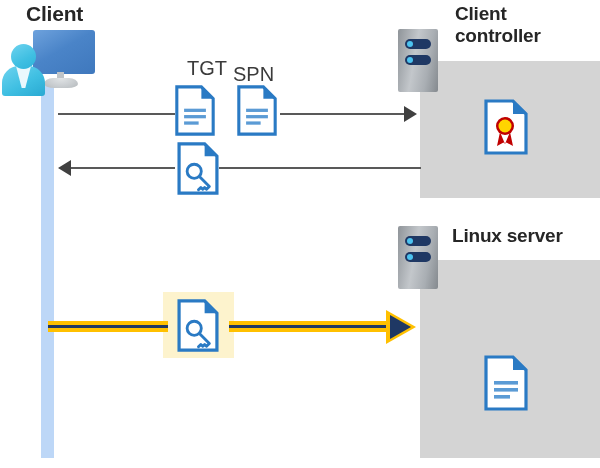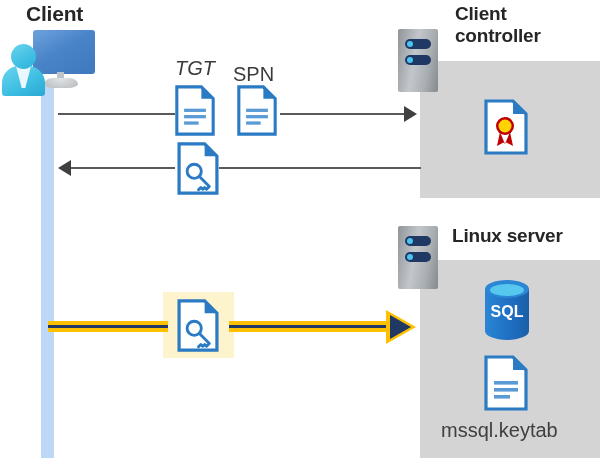--- a/index.html
+++ b/index.html
@@ -19,21 +19,21 @@
     color:#262626;
     line-height:1.15;
     letter-spacing:-0.2px;
   }
   #client-title{left:26px;top:2px;font-size:21px;}
   #dc-title{left:455px;top:3px;font-size:19px;width:140px;}
   #linux-title{left:452px;top:225px;font-size:19px;width:150px;}
   .doc-label{
     color:#3b3b3b;font-size:20px;font-weight:400;
   }
-  #tgt-label{left:175px;top:57px;font-style:italic;}
+  #tgt-label{left:187px;top:57px;}
   #spn-label{left:233px;top:63px;}
   #keytab-label{left:441px;top:419px;color:#404040;font-size:20px;}
 
   
   #client-lifeline{
     left:41px;top:86px;width:13px;height:372px;
     background:#bdd7f7;
   }
 
   
@@ -140,47 +140,31 @@
     <div class="led l1">
         <i></i>
       </div>
     <div class="led l2">
         <i></i>
       </div>
   </div>
 
   <div class="abs title-bold" id="linux-title">Linux server</div>
 
-  <div class="doc" style="left:482px;top:279px;">
-    <svg width="50" height="62" viewBox="0 0 50 62">
-      <defs>
-        <linearGradient id="sqlg" x1="0" y1="0" x2="1" y2="0">
-          <stop offset="0%" stop-color="#2b86d4"></stop>
-          <stop offset="55%" stop-color="#1f6fc4"></stop>
-          <stop offset="100%" stop-color="#1a5fa8"></stop>
-        </linearGradient>
-      </defs>
-      <path d="M3 10 H47 V52 A22 9 0 0 1 3 52 Z" fill="url(#sqlg)"></path>
-      <ellipse cx="25" cy="10" rx="22" ry="9" fill="#2b86d4"></ellipse>
-      <ellipse cx="25" cy="11" rx="17" ry="6" fill="#56c8ef"></ellipse>
-      <text x="25" y="38" text-anchor="middle" font-family="Liberation Sans, sans-serif" font-size="16" font-weight="bold" fill="#ffffff">SQL</text>
-    </svg>
-  </div>
 
   <div class="doc" style="left:484px;top:355px;">
     <svg width="44" height="56" viewBox="0 0 44 56">
       <path d="M2 2 H29 L42 15 V54 H2 Z" fill="#ffffff" stroke="#2a7ac4" stroke-width="3.2"></path>
       <path d="M29 2 L42 15 H29 Z" fill="#2a7ac4"></path>
       <rect x="10" y="26" width="24" height="3.6" fill="#5b9bd5"></rect>
       <rect x="10" y="33" width="24" height="3.6" fill="#5b9bd5"></rect>
       <rect x="10" y="40" width="16" height="3.6" fill="#5b9bd5"></rect>
     </svg>
   </div>
 
-  <div class="abs" id="keytab-label">mssql.keytab</div>
 
   <div class="abs gline" style="left:58px;top:113px;width:117px;"></div>
   <div class="abs gline" style="left:280px;top:113px;width:124px;"></div>
   <div class="abs ghead right" style="left:404px;top:106px;"></div>
 
   <div class="abs" id="tgt-label" style="position:absolute;">
     <span class="doc-label">TGT</span>
   </div>
   <div class="abs" id="spn-label" style="position:absolute;">
     <span class="doc-label">SPN</span>

